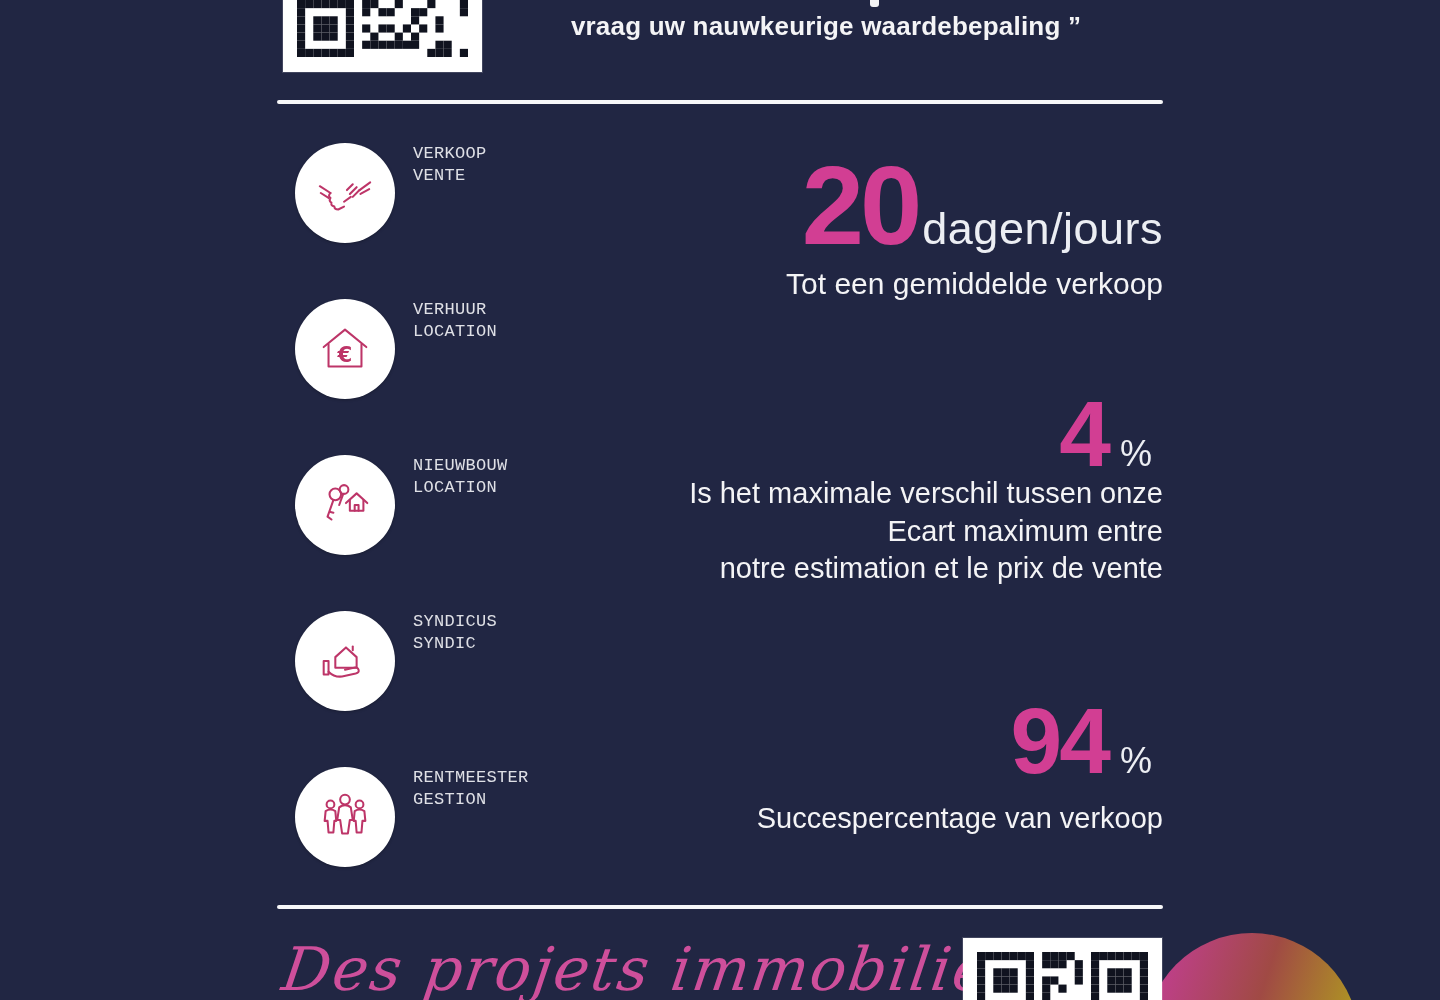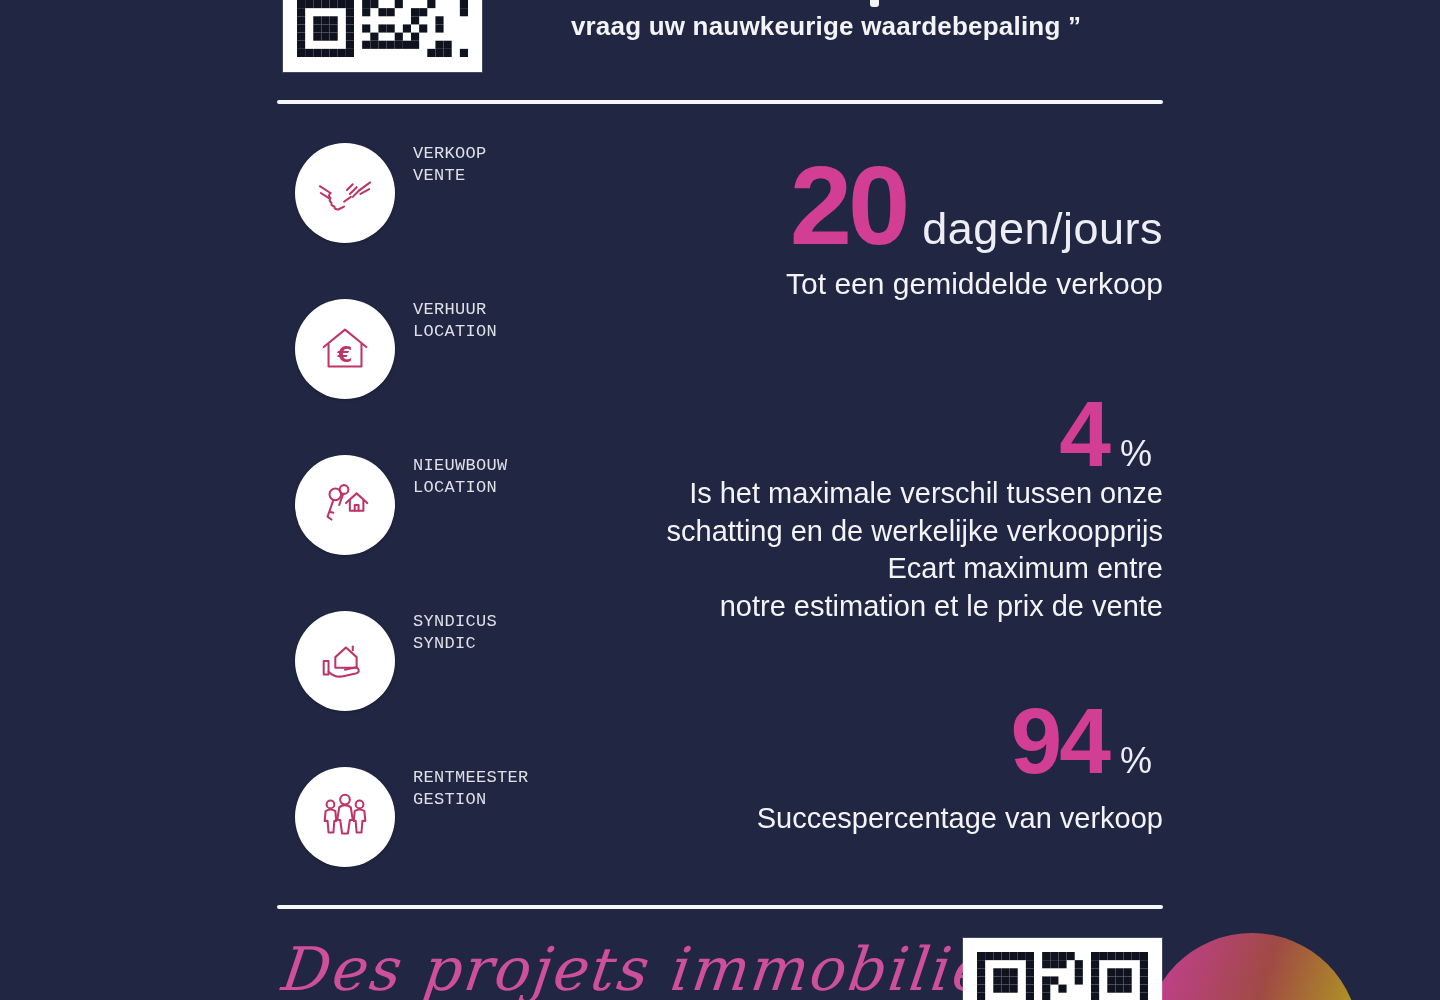--- a/index.html
+++ b/index.html
@@ -62,21 +62,21 @@
   .service .labels{
     font-family:"Liberation Mono",monospace;
     font-size:17px;line-height:22px;color:var(--label);letter-spacing:.3px;
   }
 
   
   .stat-number{right:277px;display:flex;align-items:baseline;justify-content:flex-end;z-index:3;}
   .big-num{font-weight:700;color:var(--pink);line-height:1;letter-spacing:-4px;}
   .stat1 .big-num{font-size:112px;}
   .stat2 .big-num,.stat3 .big-num{font-size:93px;letter-spacing:-3px;}
-  .unit-lg{font-size:45px;color:var(--unit);margin-left:16px;font-weight:400;letter-spacing:.5px;}
+  .unit-lg{font-size:45px;color:var(--unit);margin-left:4px;font-weight:400;letter-spacing:.5px;}
   .unit-sm{font-size:36px;color:var(--unit);margin-left:12px;font-weight:400;}
   .stat-lines{right:277px;text-align:right;font-weight:400;color:var(--white);z-index:3;}
   .stat-lines.s1{font-size:30px;line-height:43px;}
   .stat-lines.s2{font-size:29px;line-height:37.5px;}
   .stat-lines.s3{font-size:29px;line-height:42px;}
 
   
   .script-text{
     left:283px;top:934px;
     font-family:"DejaVu Serif",serif;font-style:italic;
@@ -387,21 +387,20 @@
 <div class="abs stat-lines s1" style="top:262px">
   <div>Tot een gemiddelde verkoop</div>
 </div>
 
 <div class="abs stat-number stat2" style="top:388px;right:288px">
   <span class="big-num">4</span>
   <span class="unit-sm">%</span>
 </div>
 <div class="abs stat-lines s2" style="top:475px">
   <div>Is het maximale verschil tussen onze</div>
-  <div>schatting en de werkelijke verkoopprijs</div>
   <div>Ecart maximum entre</div>
   <div>notre estimation et le prix de vente</div>
 </div>
 
 <div class="abs stat-number stat3" style="top:695px;right:288px">
   <span class="big-num">94</span>
   <span class="unit-sm">%</span>
 </div>
 <div class="abs stat-lines s3" style="top:797px">
   <div>Succespercentage van verkoop</div>

